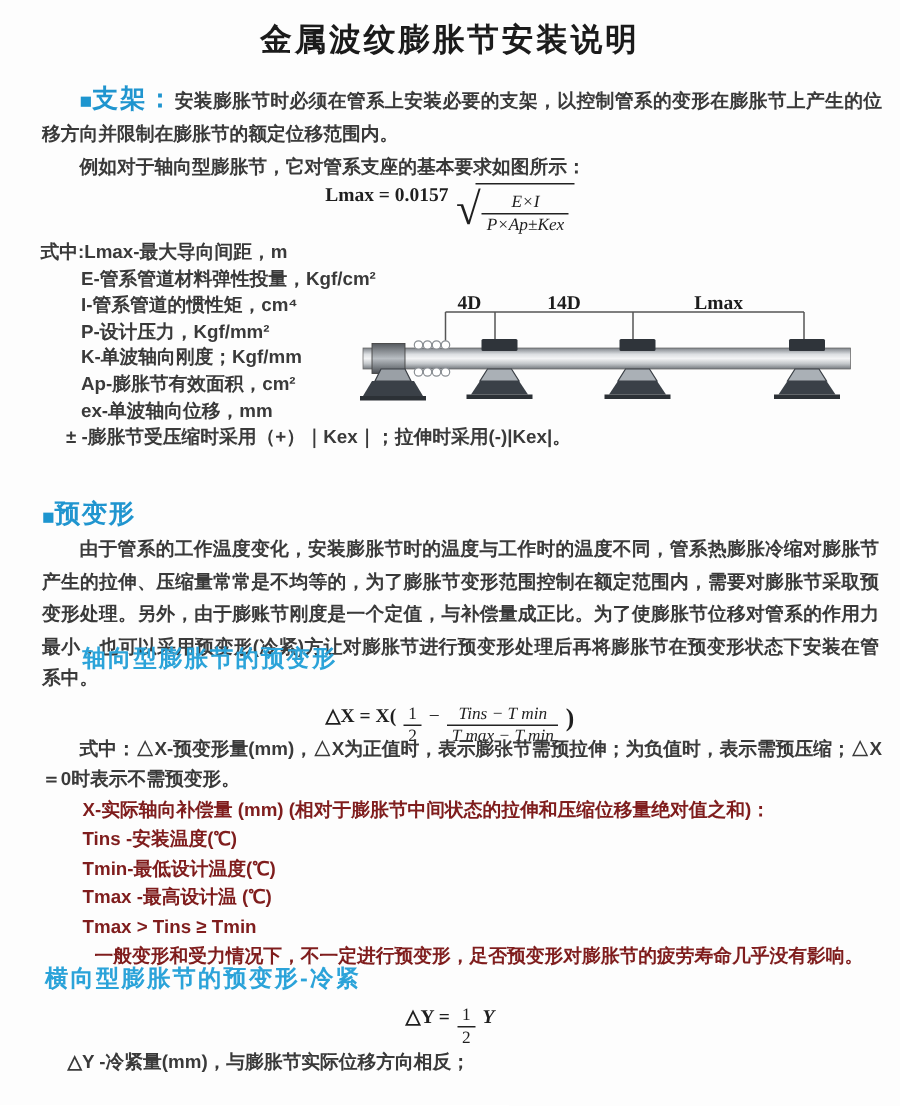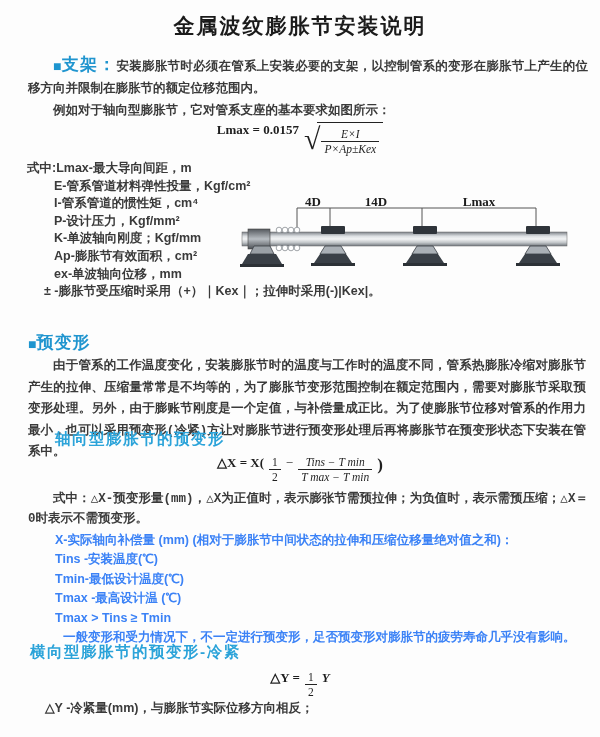--- a/index.html
+++ b/index.html
@@ -15,21 +15,21 @@
   .title {
     position:absolute; top:12px; left:0; width:100%;
     text-align:center; font-size:21px; font-weight:700;
     color:#1b1b1b; letter-spacing:2px;
   }
   .body-text { font-size:12.5px; line-height:22px; font-weight:600; color:#3a3a3a; }
   .blk { position:absolute; }
   .sec-marker { color:#1d95cf; font-size:14px; vertical-align:-1px; }
   .sec-head   { color:#2095cf; font-size:17px; font-weight:700; letter-spacing:1px; }
   .justify { text-align:justify; }
-  .indent  { text-indent:2em;font-family:Liberation Mono, monospace; }
+  .indent  { text-indent:2em; }
 
   
   .fx {
     display:flex; justify-content:center; align-items:flex-start; gap:5px;
     font-family:"Liberation Serif", serif; color:#1f1f1f; font-size:13px;
   }
   .fx .bold { font-weight:700; }
   .frac { display:inline-flex; flex-direction:column; align-items:center; line-height:1.25; font-size:11.5px; }
   .frac .fden { border-top:1px solid #222; padding:0 3px; }
   .frac .fnum { padding:0 3px; }
@@ -41,21 +41,21 @@
 
   
   .defs { font-size:12.5px; line-height:17.6px; font-weight:600; color:#3a3a3a; }
   .defs .item { margin-left:27px; }
   .defs .pm   { margin-left:17px; }
   .defs .svc  { margin-left:22px; margin-top:1px; }
 
   .subhead {
     color:#2ba3d9; font-size:15.5px; font-weight:700; letter-spacing:1.5px;
   }
-  .lines { font-size:12.5px; line-height:19.4px; font-weight:600; color:#3b82f6; }
+  .lines { font-size:12.5px; line-height:19.4px; font-weight:600; color:#7f1d1d; }
   .lines .ln-last { text-indent:8px; }
 
   svg text { font-family:"Liberation Serif", serif; font-weight:700; fill:#1c1c1c; }
 </style>
 </head>
 <body>
 
 <div class="page">
 
   <div class="title">金属波纹膨胀节安装说明</div>
@@ -158,21 +158,21 @@
     </svg>
   </div>
 
   <div class="blk" style="top:331px; left:28px;">
     <span class="sec-marker">■</span><span class="sec-head">预变形</span>
   </div>
   <div class="blk body-text justify indent" style="top:356px; left:28px; width:558px; line-height:21.5px;">由于管系的工作温度变化，安装膨胀节时的温度与工作时的温度不同，管系热膨胀冷缩对膨胀节产生的拉伸、压缩量常常是不均等的，为了膨胀节变形范围控制在额定范围内，需要对膨胀节采取预变形处理。另外，由于膨账节刚度是一个定值，与补偿量成正比。为了使膨胀节位移对管系的作用力最小，也可以采用预变形(冷紧)方让对膨胀节进行预变形处理后再将膨胀节在预变形状态下安装在管系中。</div>
 
   <div class="blk subhead" style="top:429px; left:55px;">轴向型膨胀节的预变形</div>
 
-  <div class="blk fx" style="top:455px; left:0; width:100%;">
+  <div class="blk fx" style="top:469px; left:0; width:100%;">
     <span class="bold">△X = X(</span>
     <span class="frac">
       <span class="fnum">1</span>
       <span class="fden">2</span>
     </span>
     <span>−</span>
     <span class="frac it">
       <span class="fnum">Tins − T min</span>
       <span class="fden">T max − T min</span>
     </span>

